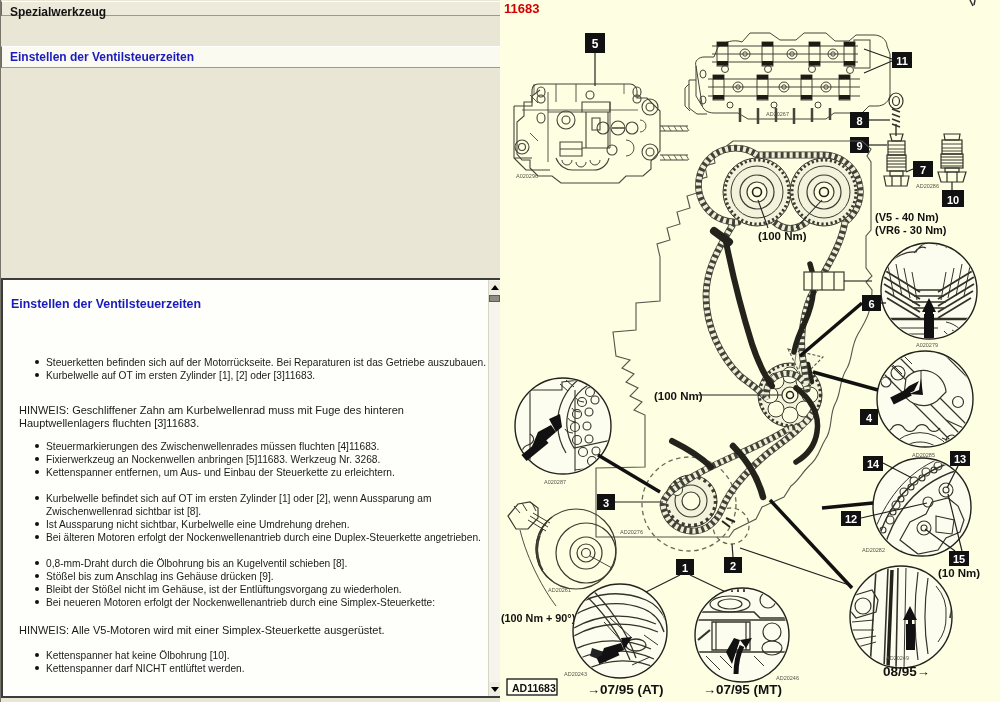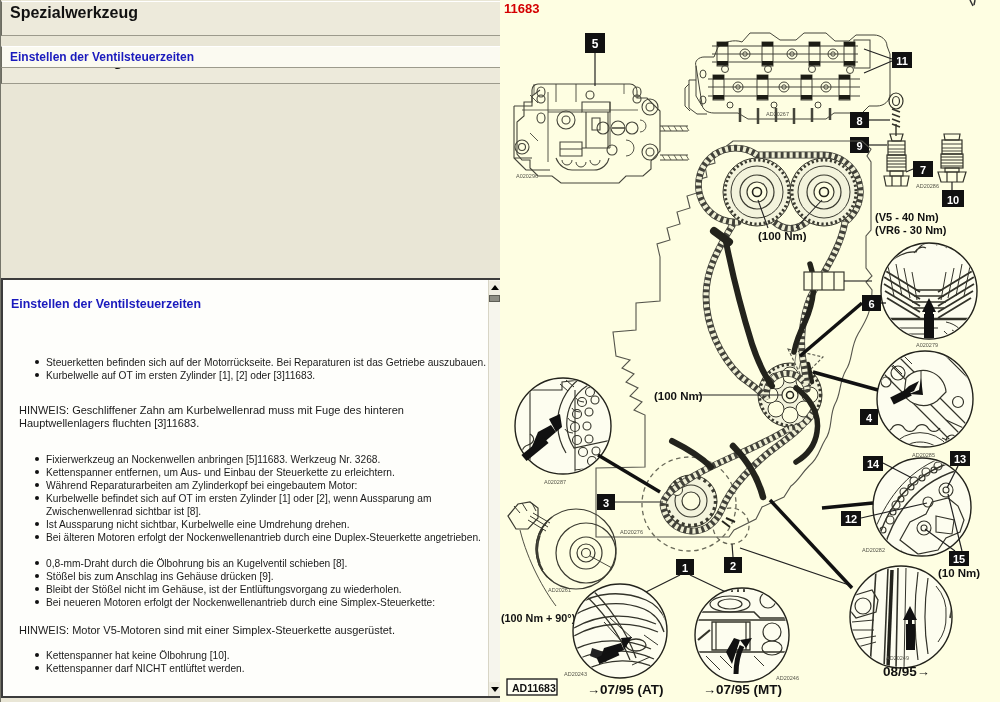--- a/index.html
+++ b/index.html
@@ -1,21 +1,21 @@
 <!DOCTYPE html>
 <html><head>
 <meta charset="utf-8">
 <style>
 html,body{margin:0;padding:0;width:1000px;height:702px;overflow:hidden;
  font-family:"Liberation Sans",sans-serif;}
 #page{position:absolute;top:0;left:0;width:1000px;height:702px;background:#ECE9D8;}
 #left{position:absolute;top:0;left:0;width:500px;height:702px;background:#E9E6D6;border-left:1px solid #75756a;box-sizing:border-box;}
-.bar{position:absolute;left:0;width:500px;height:35px;background:#EDEADB;
+.bar{position:absolute;left:0;width:500px;height:15px;background:#EDEADB;
  border-top:1px solid #FFFFFF;border-bottom:1px solid #9C9A8C;border-left:1px solid #6b6b60;
- font-weight:bold;font-size:16px;color:#111;line-height:21px;padding-left:8px;box-sizing:border-box;}
+ font-weight:bold;font-size:12px;color:#111;line-height:21px;padding-left:8px;box-sizing:border-box;}
 #bar1{top:1px;}
 #bar2{top:24px;margin-top:25px;}
 #bar3{top:46px;height:22px;background:#FBFAF1;color:#1A1ABD;font-size:12px;}
 #cbox{position:absolute;top:278px;left:0px;width:500px;height:420px;background:#FEFEFB;
  border:2px solid #3c3c3c;box-sizing:border-box;}
 #sb{position:absolute;top:280px;left:487px;width:11px;height:416px;background:#F6F5ED;border-left:1px solid #d8d5c5;}
 .sbtn{position:absolute;left:0;width:11px;height:14px;background:#EFEDE2;}
 .tri{position:absolute;left:1.5px;width:0;height:0;border-left:4px solid transparent;border-right:4px solid transparent;}
 #thumb{position:absolute;left:0px;top:15px;width:11px;height:7px;background:#8c8c84;border:1px solid #5c5c55;box-sizing:border-box;}
 #txt{position:absolute;top:0;left:8px;width:500px;height:702px;font-size:10.2px;color:#1a1a1a;margin-top:31px;}
@@ -31,32 +31,32 @@
   <div id="bar1" class="bar">Spezialwerkzeug</div>
   <div id="bar2" class="bar">Zur Beachtung</div>
   <div id="bar3" class="bar">Einstellen der Ventilsteuerzeiten</div>
   <div id="cbox"></div>
   <div id="head">Einstellen der Ventilsteuerzeiten</div>
   <div id="txt">
    <div class="ln" style="top:326px"><span class="b"></span>Steuerketten befinden sich auf der Motorrückseite. Bei Reparaturen ist das Getriebe auszubauen.</div>
    <div class="ln" style="top:339px"><span class="b"></span>Kurbelwelle auf OT im ersten Zylinder [1], [2] oder [3]11683.</div>
    <div class="hd" style="top:373px">HINWEIS: Geschliffener Zahn am Kurbelwellenrad muss mit Fuge des hinteren</div>
    <div class="hd" style="top:386px">Hauptwellenlagers fluchten [3]11683.</div>
+   <div class="ln" style="top:410px"><span class="b"></span>Steuermarkierungen des Zwischenwellenrades müssen fluchten [4]11683.</div>
    <div class="ln" style="top:423px"><span class="b"></span>Fixierwerkzeug an Nockenwellen anbringen [5]11683. Werkzeug Nr. 3268.</div>
    <div class="ln" style="top:436px"><span class="b"></span>Kettenspanner entfernen, um Aus- und Einbau der Steuerkette zu erleichtern.</div>
-   <div class="ln" style="top:449px"><span class="b"></span>Während Reparaturarbeiten am Zylinderkopf bei eingebautem Motor:</div>
    <div class="ln" style="top:462px"><span class="b"></span>Kurbelwelle befindet sich auf OT im ersten Zylinder [1] oder [2], wenn Aussparung am</div>
    <div class="ln" style="top:475px">Zwischenwellenrad sichtbar ist [8].</div>
    <div class="ln" style="top:488px"><span class="b"></span>Ist Aussparung nicht sichtbar, Kurbelwelle eine Umdrehung drehen.</div>
    <div class="ln" style="top:501px"><span class="b"></span>Bei älteren Motoren erfolgt der Nockenwellenantrieb durch eine Duplex-Steuerkette angetrieben.</div>
    <div class="ln" style="top:527px"><span class="b"></span>0,8-mm-Draht durch die Ölbohrung bis an Kugelventil schieben [8].</div>
    <div class="ln" style="top:540px"><span class="b"></span>Stößel bis zum Anschlag ins Gehäuse drücken [9].</div>
    <div class="ln" style="top:553px"><span class="b"></span>Bleibt der Stößel nicht im Gehäuse, ist der Entlüftungsvorgang zu wiederholen.</div>
    <div class="ln" style="top:566px"><span class="b"></span>Bei neueren Motoren erfolgt der Nockenwellenantrieb durch eine Simplex-Steuerkette:</div>
-   <div class="hd" style="top:593px">HINWEIS: Motor V5-Motoren sind mit einer Simplex-Steuerkette ausgerüstet.</div>
+   <div class="hd" style="top:593px">HINWEIS: Alle V5-Motoren wird mit einer Simplex-Steuerkette ausgerüstet.</div>
    <div class="ln" style="top:619px"><span class="b"></span>Kettenspanner hat keine Ölbohrung [10].</div>
    <div class="ln" style="top:632px"><span class="b"></span>Kettenspanner darf NICHT entlüftet werden.</div>
    <div class="hd" style="top:672px">montiert wenn.</div>
   </div>
   <div id="sb">
    <div class="sbtn" style="top:1px">
           <span class="tri" style="top:4px;border-bottom:5px solid #000;"></span>
         </div>
    <div id="thumb"></div>
    <div class="sbtn" style="top:402px">

